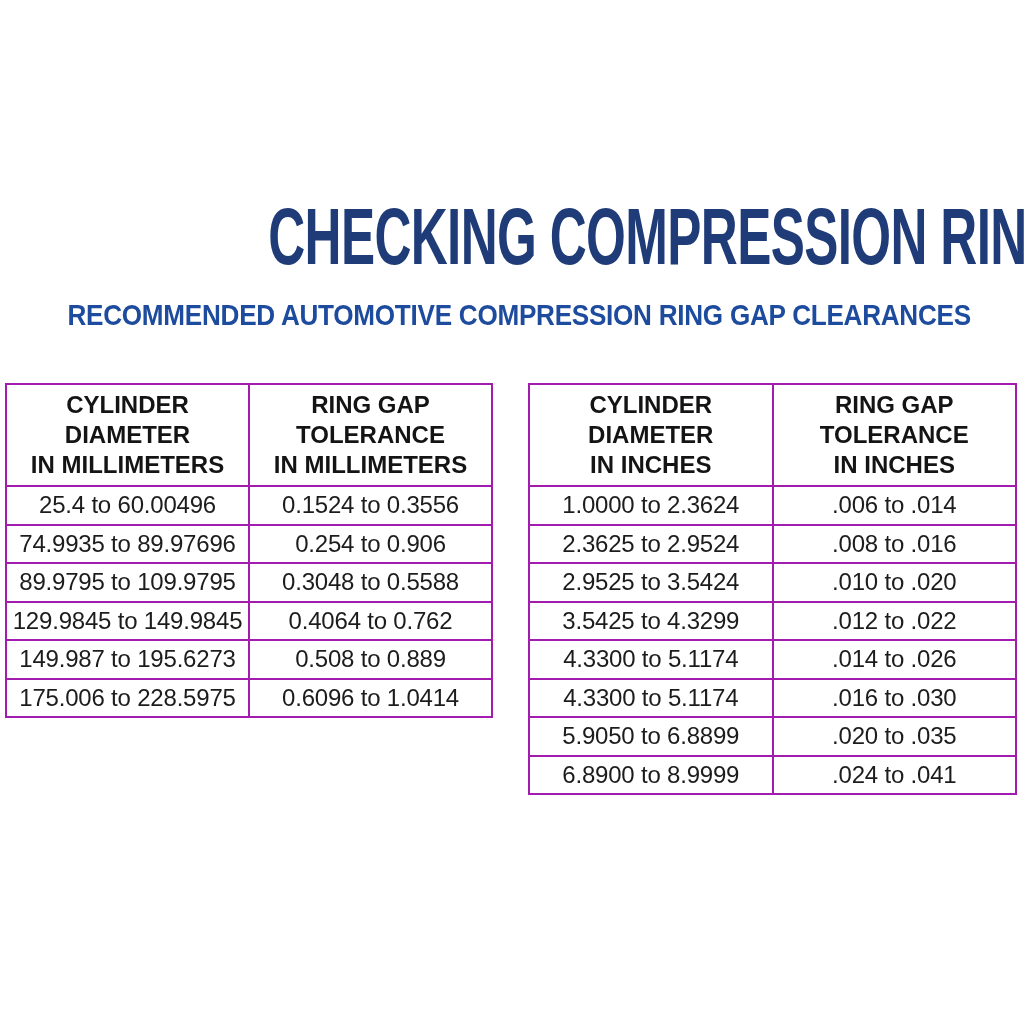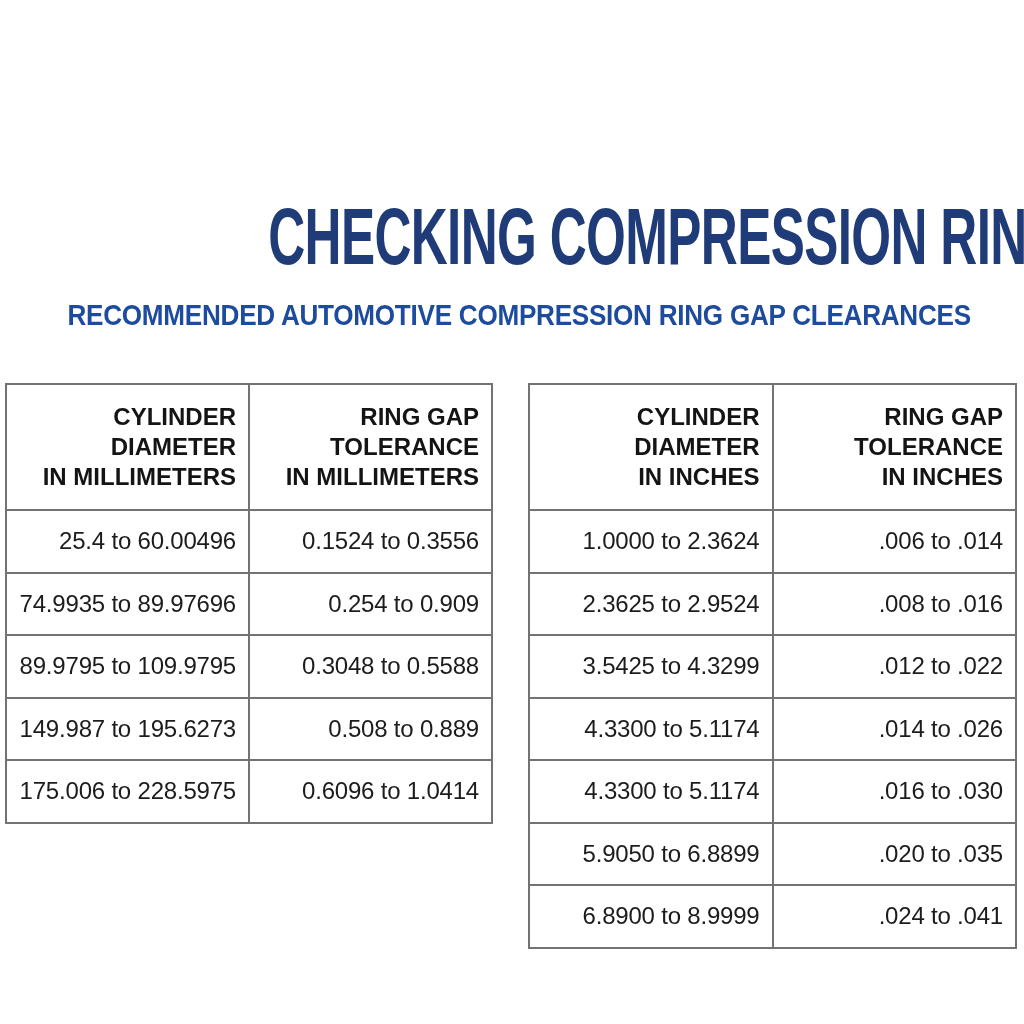--- a/index.html
+++ b/index.html
@@ -37,23 +37,23 @@
 
   
   .gap-table {
     position: absolute; top: 383px;
     border-collapse: collapse; table-layout: fixed;
     background: #ffffff;
   }
   .gap-table.mm { left: 5px;   width: 488px; }
   .gap-table.in { left: 528px; width: 489px; }
   .gap-table th, .gap-table td {
-    border: 2px solid #737373;
-    text-align: right; vertical-align: middle;
-    padding: 12px; width: 50%;
+    border: 2px solid #a21caf;
+    text-align: center; vertical-align: middle;
+    padding: 0; width: 50%;
     overflow: hidden; white-space: nowrap;
   }
   .gap-table th {
     height: 100px;
     font-size: 24px; line-height: 30px;
     font-weight: bold; color: #141414;
   }
   .gap-table td {
     height: 36.5px;
     font-size: 24px;
@@ -87,25 +87,29 @@
       </th>
     </tr>
   </thead>
   <tbody>
     <tr>
       <td>25.4 to 60.00496</td>
       <td>0.1524 to 0.3556</td>
     </tr>
     <tr>
       <td>74.9935 to 89.97696</td>
-      <td>0.254 to 0.909</td>
+      <td>0.254 to 0.906</td>
     </tr>
     <tr>
       <td>89.9795 to 109.9795</td>
       <td>0.3048 to 0.5588</td>
+    </tr>
+    <tr>
+      <td>129.9845 to 149.9845</td>
+      <td>0.4064 to 0.762</td>
     </tr>
     <tr>
       <td>149.987 to 195.6273</td>
       <td>0.508 to 0.889</td>
     </tr>
     <tr>
       <td>175.006 to 228.5975</td>
       <td>0.6096 to 1.0414</td>
     </tr>
   </tbody>
@@ -129,20 +133,24 @@
   <tbody>
     <tr>
       <td>1.0000 to 2.3624</td>
       <td>.006 to .014</td>
     </tr>
     <tr>
       <td>2.3625 to 2.9524</td>
       <td>.008 to .016</td>
     </tr>
     <tr>
+      <td>2.9525 to 3.5424</td>
+      <td>.010 to .020</td>
+    </tr>
+    <tr>
       <td>3.5425 to 4.3299</td>
       <td>.012 to .022</td>
     </tr>
     <tr>
       <td>4.3300 to 5.1174</td>
       <td>.014 to .026</td>
     </tr>
     <tr>
       <td>4.3300 to 5.1174</td>
       <td>.016 to .030</td>

